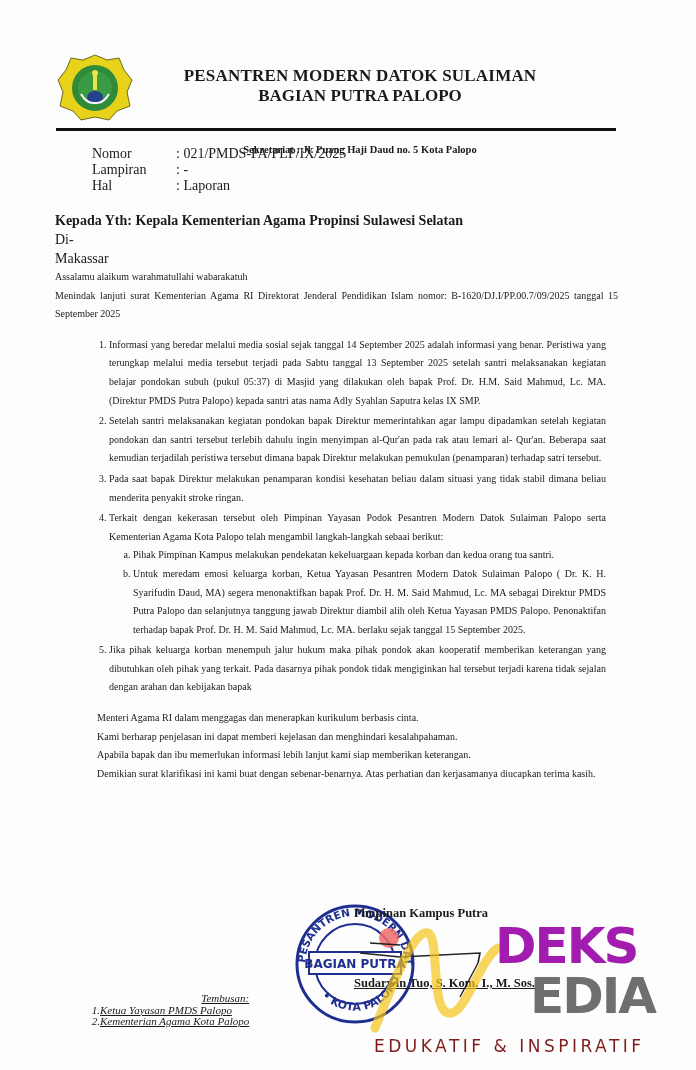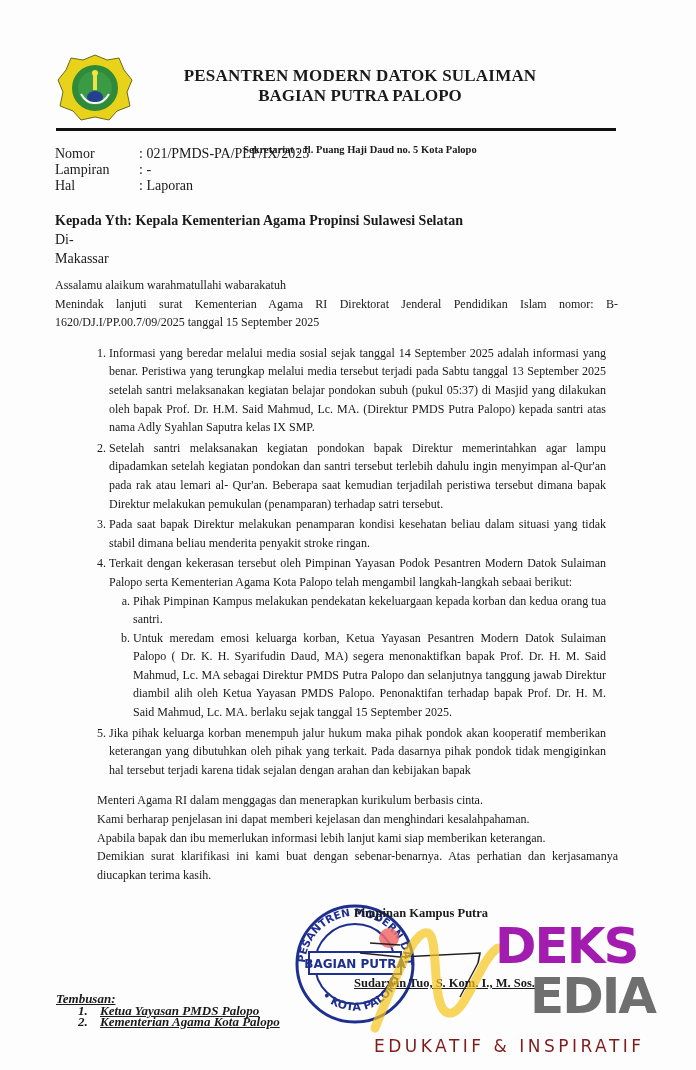--- a/index.html
+++ b/index.html
@@ -8,36 +8,36 @@
     font-family: "Liberation Serif", serif; color: #1a1a1a;
   }
   .page { position: absolute; left: 0; top: 0; width: 696px; height: 999px; }
   .logo { position: absolute; left: 57px; top: 54px; width: 76px; height: 68px; }
   .kop { position: absolute; left: 150px; top: 66px; width: 420px; text-align: center; }
   .kop .l1 { font-weight: bold; font-size: 17px; letter-spacing: 0.2px; line-height: 20px; }
   .kop .l2 { font-weight: bold; font-size: 17px; line-height: 20px; }
   .kop .l3 { font-weight: bold; font-size: 10.5px; line-height: 16px; margin-top: 36px; }
   .rule { position: absolute; left: 56px; top: 128px; width: 560px; height: 3px; background: #111; }
   .meta { position: absolute; left: 55px; top: 146px; font-size: 14px; line-height: 16px; }
-  .meta .row { display: flex; }
+  .meta .row { display: flex; margin-left: 37px; }
   .meta .k { width: 84px; }
   .to { position: absolute; left: 55px; top: 211px; font-size: 14px; line-height: 19px; }
   .to .b { font-weight: bold; }
-  .body { position: absolute; left: 55px; top: 276px; width: 563px; font-size: 12px; line-height: 18.6px; text-align: justify; }
+  .body { position: absolute; left: 55px; top: 268px; width: 563px; font-size: 10px; line-height: 18.6px; text-align: justify; }
   .body p { margin: 0; }
   ol.main { margin: 12px; padding-left: 42px; }
   ol.main > li { padding-left: 0; margin: 0 0 2px 0; }
   ol.sub { margin: 0; padding-left: 24px; list-style: lower-alpha; }
   .closing { padding-left: 42px; font-family: Liberation Serif, serif; }
   .sign { position: absolute; left: 354px; top: 906px; font-size: 12.5px; font-weight: bold; }
   .sign .t1 { position: absolute; left: 0; top: 0; white-space: nowrap; }
   .sign .name { position: absolute; left: 0; top: 70px; white-space: nowrap; text-decoration: underline; }
   .stamp { position: absolute; left: 287px; top: 900px; width: 135px; height: 125px; }
   .signature { position: absolute; left: 360px; top: 935px; width: 150px; height: 70px; }
-  .cc { position: absolute; left: 56px; top: 993px; font-size: 13px; font-style: italic; font-weight: bold; line-height: 11.5px; }
+  .cc { position: absolute; left: 56px; top: 993px; font-size: 11px; font-style: italic; font-weight: normal; line-height: 11.5px; text-align: right; }
   .cc .h { text-decoration: underline; }
   .cc .it { padding-left: 22px; display: flex; }
   .cc .it .n { width: 22px; }
   .cc .it .v { text-decoration: underline; }
   .wm { position: absolute; left: 380px; top: 918px; width: 316px; height: 152px; }
   .wm .deks { position: absolute; left: 115px; top: 0; font-family: "DejaVu Sans", sans-serif; font-weight: bold; font-size: 50px; letter-spacing: -2px; color: #a21caf; line-height: 56px; }
   .wm .edia { position: absolute; left: 150px; top: 50px; font-family: "DejaVu Sans", sans-serif; font-weight: bold; font-size: 50px; letter-spacing: -2px; color: #6f6f6f; line-height: 56px; }
   .wm .tag { position: absolute; left: -6px; top: 118px; font-family: "DejaVu Sans", sans-serif; font-size: 17px; letter-spacing: 3.5px; color: #7f1d1d; white-space: nowrap; }
   .wm svg { position: absolute; left: -10px; top: 0; }
 </style>

